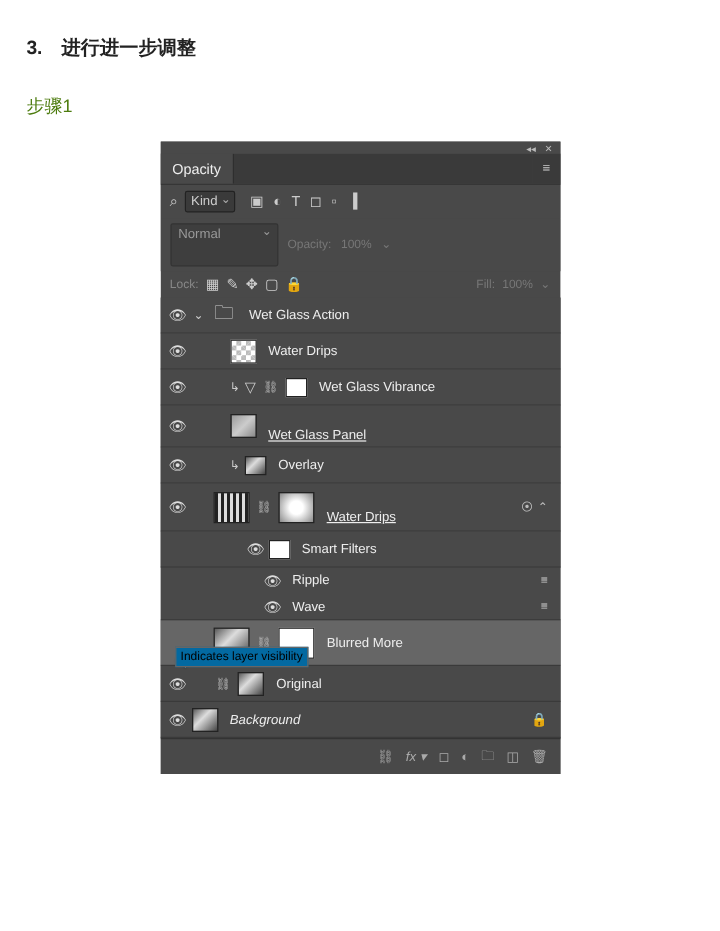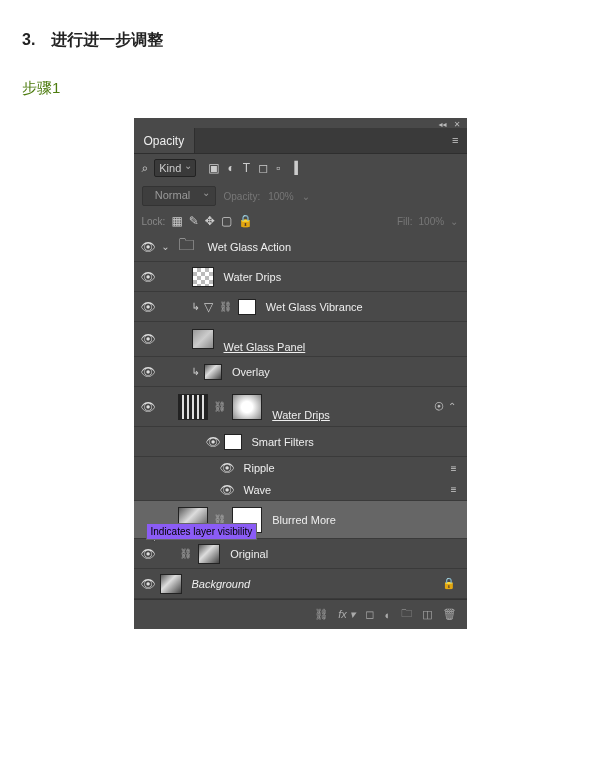--- a/index.html
+++ b/index.html
@@ -22,21 +22,21 @@
   .tabs-fill { flex: 1; background: #3a3a3a; }
   .menu-icon { padding: 6px 8px; color: #ccc; background:#3a3a3a; font-size: 11px; }
   
   .filter-row { display: flex; align-items: center; padding: 5px 8px; gap: 6px; background:#494949; }
   .icon { display: inline-flex; align-items: center; justify-content: center; color: #ccc; font-size: 12px; }
   .kind-sel { flex: 0 0 auto; background: #3a3a3a; border: 1px solid #222; border-radius: 2px; padding: 2px 14px 2px 4px; font-size: 11px; color:#ccc; position: relative; }
   .kind-sel::after { content:"⌄"; position:absolute; right:3px; top:0; font-size:10px; color:#aaa; }
   .filter-icons { display: flex; gap: 8px; margin-left: 6px; }
   
   .blend-row { display: flex; align-items: center; padding: 4px 8px; gap: 8px; color: #888; background:#494949; }
-  .blend-sel { background: #3e3e3e; border: 1px solid #333; border-radius: 2px; padding: 2px 18px 4px 6px; font-size: 11px; color:#999; position: relative; width: 74px; text-align: center; }
+  .blend-sel { background: #3e3e3e; border: 1px solid #333; border-radius: 2px; padding: 2px 18px 20px 6px; font-size: 11px; color:#999; position: relative; width: 90px; }
   .blend-sel::after { content:"⌄"; position:absolute; right:4px; top:0; font-size:10px; }
   .faded { color: #777; font-size: 10px; }
   
   .lock-row { display: flex; align-items: center; padding: 4px 8px; gap: 6px; color: #888; font-size: 10px; }
   .lock-icons { display: flex; gap: 6px; }
   
   .layers { background: #494949; }
   .layer { display: flex; align-items: center; min-height: 30px; background: #494949; border-bottom: 1px solid #3a3a3a; padding: 3px 6px; gap: 4px; position: relative; }
   .layer.selected { background: #666; }
   .vis-col { width: 16px; display:flex; justify-content:center; flex-shrink:0; }
@@ -55,21 +55,21 @@
   
   .link-ic { color:#bbb; font-size:10px; padding: 0 2px; }
   .name { color: #eee; font-size: 11px; padding-left: 6px; }
   .name.underline { text-decoration: underline; margin-top: 16px; }
   .name.italic { font-style: italic; }
   .arr { color:#ccc; font-size:10px; width:12px; text-align:center; }
   .right-lock { margin-left: auto; color: #ccc; font-size: 11px; padding-right: 4px; }
   .right-o { margin-left:auto; color:#bbb; font-size:10px; display:flex; gap:4px; align-items:center; padding-right:4px; }
   .sf-ic { margin-left:auto; color:#ccc; font-size:10px; padding-right:4px; }
   
-  .tooltip { position: absolute; background: #8b5cf6; border: 1px solid #666; color: #000; font-size: 10px; padding: 2px 4px; left: 12px; top: 22px; z-index: 10; white-space: nowrap; }
+  .tooltip { position: absolute; background: #0369a1; border: 1px solid #666; color: #000; font-size: 10px; padding: 2px 4px; left: 12px; top: 22px; z-index: 10; white-space: nowrap; }
   .cursor { position: absolute; left: 6px; top: 8px; color:#fff; font-size:14px; z-index:5; text-shadow:0 0 2px #000; }
   
   .child { display:flex; align-items:center; min-height:22px; padding: 2px 6px; gap:4px; }
   
   .bottom-bar { display:flex; justify-content:flex-end; align-items:center; gap:10px; padding: 5px 10px; background:#494949; color:#aaa; font-size:11px; border-top:1px solid #333;}
 </style>
 </head>
 <body>
 
 <div class="doc">

